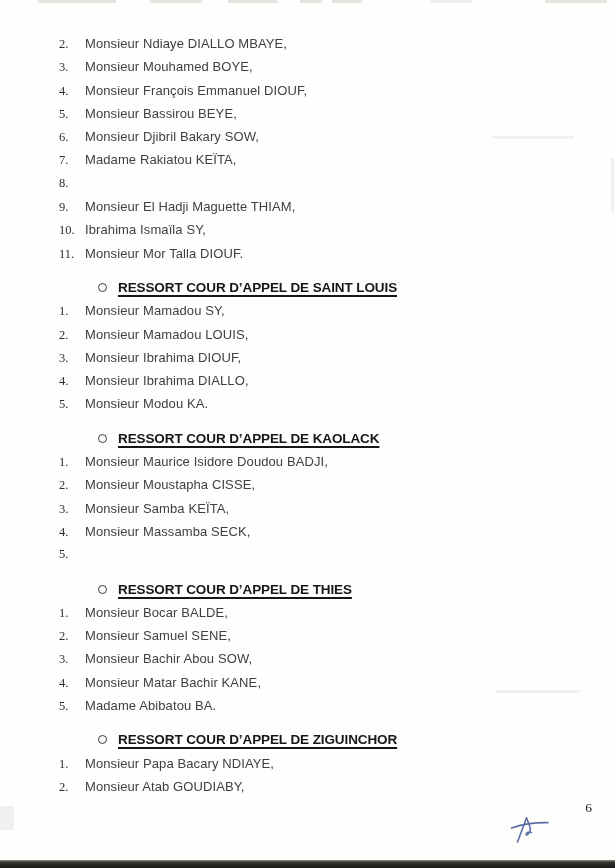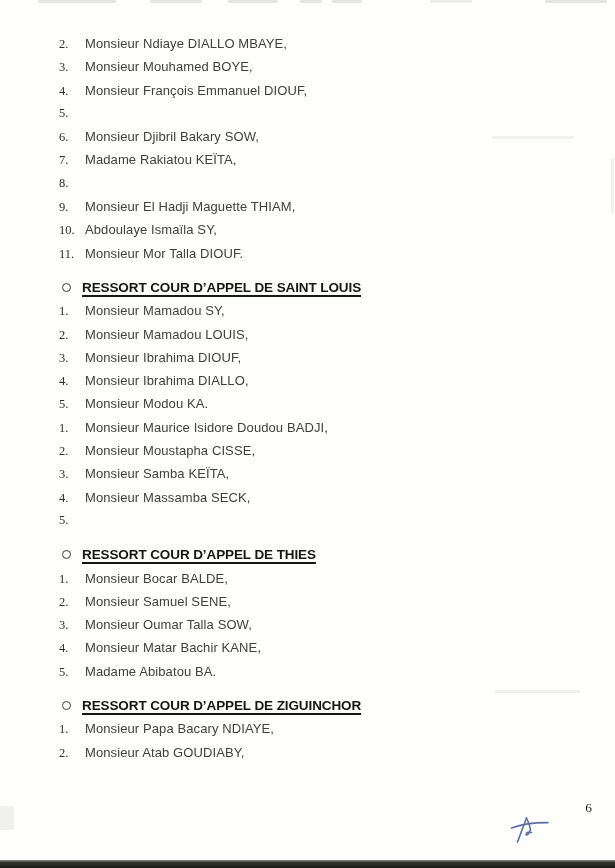--- a/index.html
+++ b/index.html
@@ -38,20 +38,21 @@
     font-size:13px;
     letter-spacing:0.1px;
     color:#404040;
   }
   .section-heading {
     display:flex;
     align-items:center;
     height:23.3px;
     line-height:23.3px;
     margin-top:11px;
+    padding-left:36px;
   }
   .bullet {
     display:inline-block;
     width:7px; height:7px;
     border:1.3px solid #3a3a3a;
     border-radius:50%;
     margin-left:62px;
     margin-right:11px;
     flex:0 0 auto;
   }
@@ -118,39 +119,40 @@
       <li>
           <span class="num">3.</span>
           <span class="txt">Monsieur Mouhamed BOYE,</span>
         </li>
       <li>
           <span class="num">4.</span>
           <span class="txt">Monsieur François Emmanuel DIOUF,</span>
         </li>
       <li>
           <span class="num">5.</span>
+          <span class="txt">Monsieur Bassirou BEYE,</span>
         </li>
       <li>
           <span class="num">6.</span>
           <span class="txt">Monsieur Djibril Bakary SOW,</span>
         </li>
       <li>
           <span class="num">7.</span>
           <span class="txt">Madame Rakiatou KEÏTA,</span>
         </li>
       <li>
           <span class="num">8.</span>
         </li>
       <li>
           <span class="num">9.</span>
           <span class="txt">Monsieur El Hadji Maguette THIAM,</span>
         </li>
       <li>
           <span class="num">10.</span>
-          <span class="txt">Abdoulaye Ismaïla SY,</span>
+          <span class="txt">Ibrahima Ismaïla SY,</span>
         </li>
       <li>
           <span class="num">11.</span>
           <span class="txt">Monsieur Mor Talla DIOUF.</span>
         </li>
     </ol>
 
     <div class="section-heading">
       <span class="bullet"></span>
       <span class="heading-text">RESSORT COUR D’APPEL DE SAINT LOUIS</span>
@@ -171,20 +173,24 @@
       <li>
           <span class="num">4.</span>
           <span class="txt">Monsieur Ibrahima DIALLO,</span>
         </li>
       <li>
           <span class="num">5.</span>
           <span class="txt">Monsieur Modou KA.</span>
         </li>
     </ol>
 
+    <div class="section-heading">
+      <span class="bullet"></span>
+      <span class="heading-text">RESSORT COUR D’APPEL DE KAOLACK</span>
+    </div>
     <ol class="name-list">
       <li>
           <span class="num">1.</span>
           <span class="txt">Monsieur Maurice Isidore Doudou BADJI,</span>
         </li>
       <li>
           <span class="num">2.</span>
           <span class="txt">Monsieur Moustapha CISSE,</span>
         </li>
       <li>
@@ -208,21 +214,21 @@
       <li>
           <span class="num">1.</span>
           <span class="txt">Monsieur Bocar BALDE,</span>
         </li>
       <li>
           <span class="num">2.</span>
           <span class="txt">Monsieur Samuel SENE,</span>
         </li>
       <li>
           <span class="num">3.</span>
-          <span class="txt">Monsieur Oumar Talla SOW,</span>
+          <span class="txt">Monsieur Bachir Abou SOW,</span>
         </li>
       <li>
           <span class="num">4.</span>
           <span class="txt">Monsieur Matar Bachir KANE,</span>
         </li>
       <li>
           <span class="num">5.</span>
           <span class="txt">Madame Abibatou BA.</span>
         </li>
     </ol>

